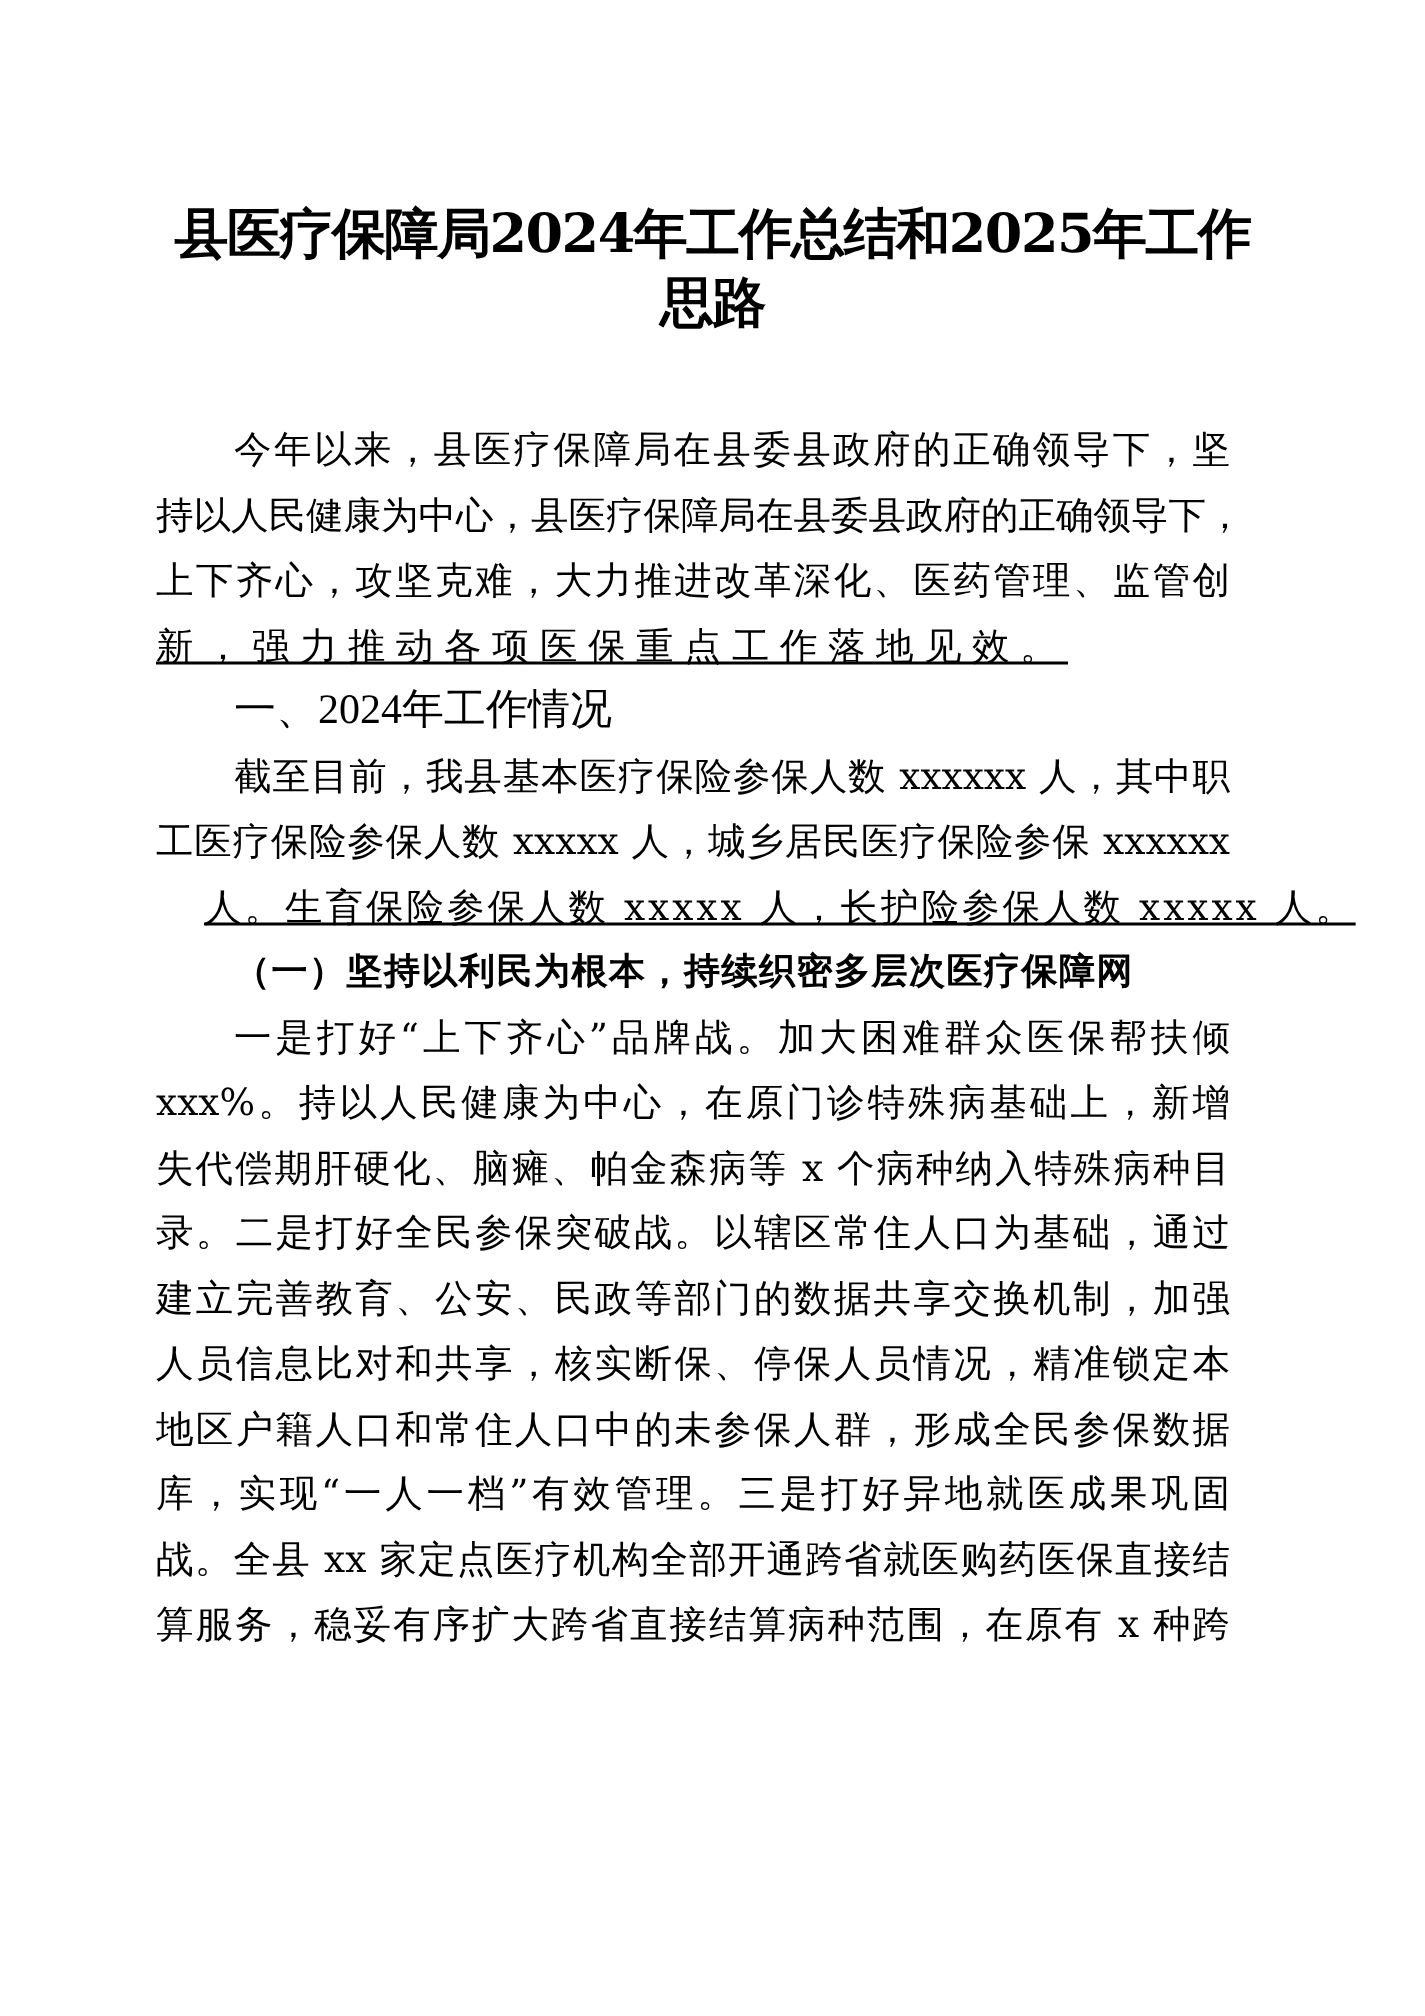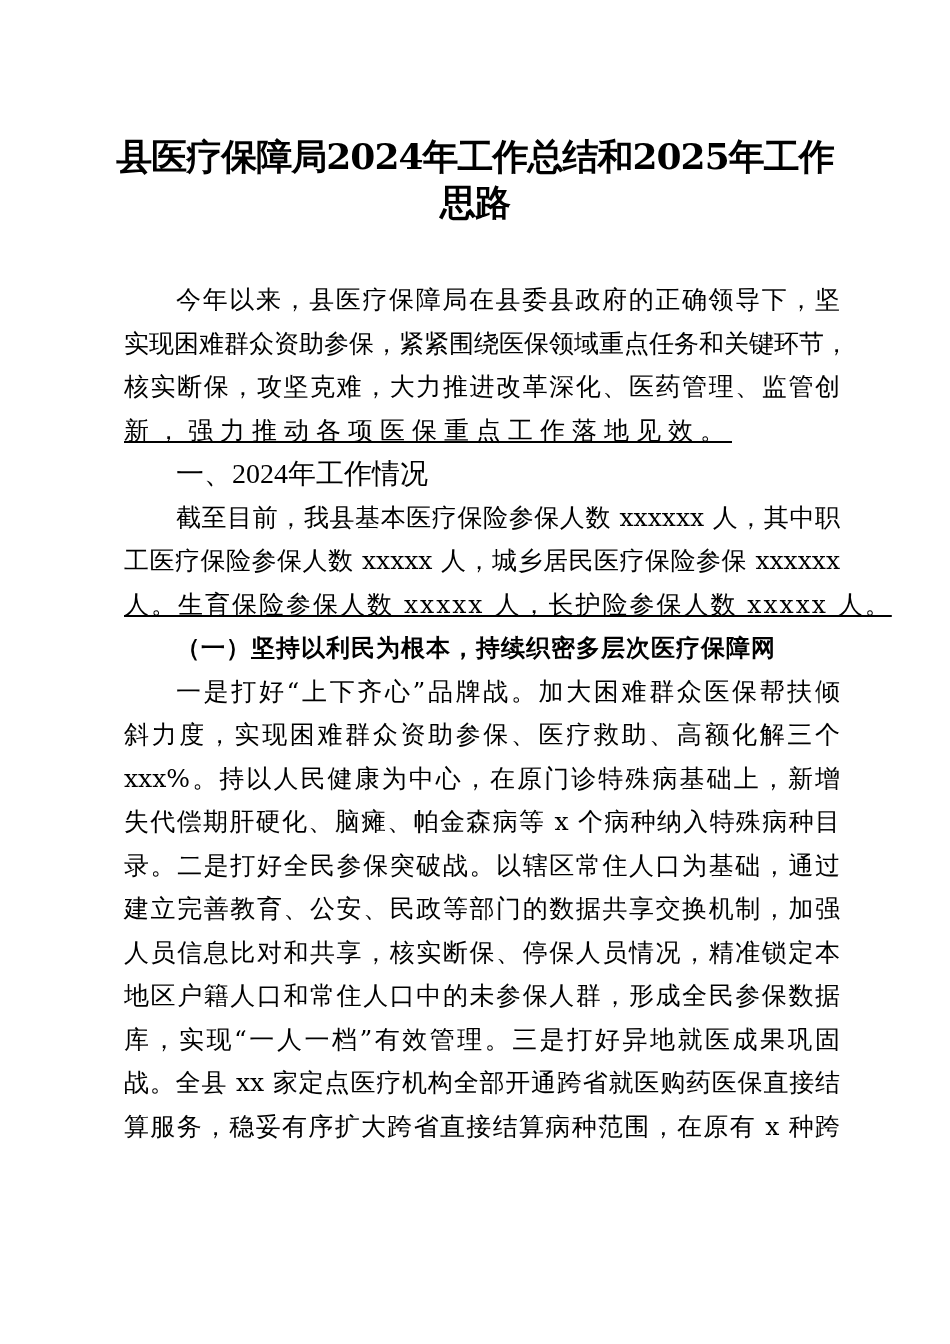--- a/index.html
+++ b/index.html
@@ -30,21 +30,21 @@
       text-align: center;
       font-family: "DejaVu Serif", "Liberation Serif", serif;
       font-weight: bold;
       font-size: 36px;
       line-height: 46px;
       letter-spacing: -1px;
       margin: 0;
     }
     .body-text {
       position: absolute;
-      left: 124px;
+      left: 104px;
       top: 278px;
       width: 716px;
     }
     .line {
       height: 43.5px;
       line-height: 43.5px;
       font-family: "DejaVu Serif", "Liberation Serif", serif;
       font-size: 25px;
       white-space: nowrap;
       text-align: justify;
@@ -80,38 +80,37 @@
 
   <h1 class="title">
     <div>县医疗保障局2024年工作总结和2025年工作</div>
     <div>思路</div>
   </h1>
 
   <div class="body-text">
 
     <div>
       <div class="line indent">今年以来，县医疗保障局在县委县政府的正确领导下，坚</div>
-      <div class="line">实现困难群众资助参保，紧紧围绕医保领域重点任务和关键环节，</div>
-      <div class="line">核实断保，攻坚克难，大力推进改革深化、医药管理、监管创</div>
+      <div class="line">持以人民健康为中心，县医疗保障局在县委县政府的正确领导下，</div>
+      <div class="line">上下齐心，攻坚克难，大力推进改革深化、医药管理、监管创</div>
       <div class="line last">新，强力推动各项医保重点工作落地见效。</div>
     </div>
 
     <div class="line indent heading1">一、2024年工作情况</div>
 
     <div>
       <div class="line indent">截至目前，我县基本医疗保险参保人数 xxxxxx 人，其中职</div>
       <div class="line">工医疗保险参保人数 xxxxx 人，城乡居民医疗保险参保 xxxxxx</div>
-      <div class="line last" style="letter-spacing:2px;">人。生育保险参保人数 xxxxx 人，长护险参保人数 xxxxx 人。</div>
+      <div class="line last" style="letter-spacing:2px;margin-left:32px;">人。生育保险参保人数 xxxxx 人，长护险参保人数 xxxxx 人。</div>
     </div>
 
     <div class="line heading2">（一）坚持以利民为根本，持续织密多层次医疗保障网</div>
 
     <div>
       <div class="line indent">一是打好“上下齐心”品牌战。加大困难群众医保帮扶倾</div>
-      <div class="line">斜力度，实现困难群众资助参保、医疗救助、高额化解三个</div>
       <div class="line">xxx%。持以人民健康为中心，在原门诊特殊病基础上，新增</div>
       <div class="line">失代偿期肝硬化、脑瘫、帕金森病等 x 个病种纳入特殊病种目</div>
       <div class="line">录。二是打好全民参保突破战。以辖区常住人口为基础，通过</div>
       <div class="line">建立完善教育、公安、民政等部门的数据共享交换机制，加强</div>
       <div class="line">人员信息比对和共享，核实断保、停保人员情况，精准锁定本</div>
       <div class="line">地区户籍人口和常住人口中的未参保人群，形成全民参保数据</div>
       <div class="line">库，实现“一人一档”有效管理。三是打好异地就医成果巩固</div>
       <div class="line">战。全县 xx 家定点医疗机构全部开通跨省就医购药医保直接结</div>
       <div class="line">算服务，稳妥有序扩大跨省直接结算病种范围，在原有 x 种跨</div>
     </div>

